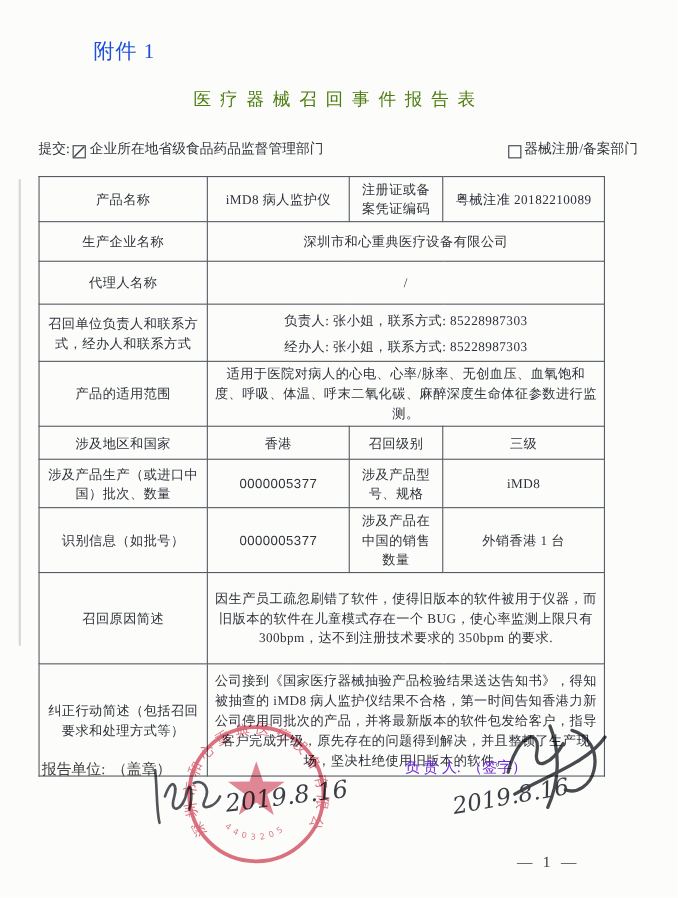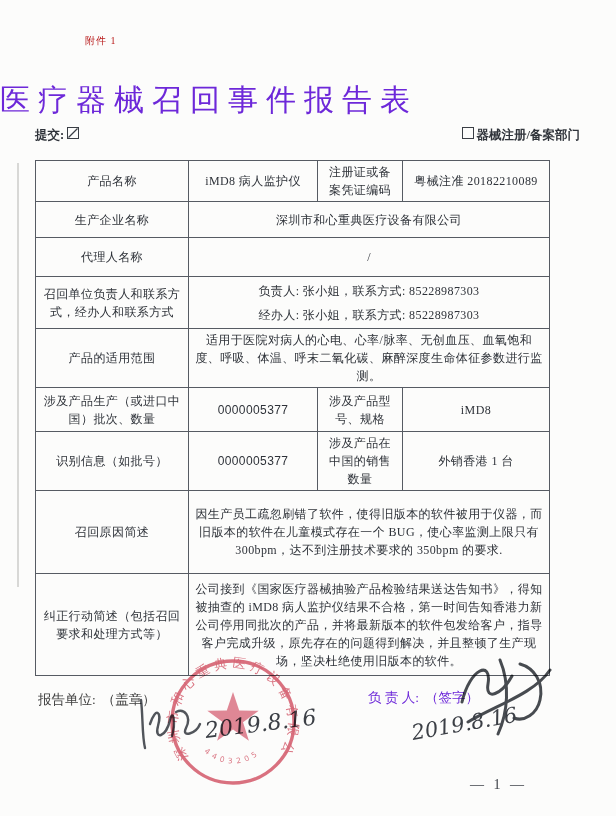--- a/index.html
+++ b/index.html
@@ -2,26 +2,26 @@
 <html><head>
 <meta charset="utf-8">
 <style>
   html,body{margin:0;padding:0;}
   body{
     width:616px;height:816px;position:relative;overflow:hidden;
     background:#fcfcfb;
     font-family:"Liberation Serif","DejaVu Serif",serif;
     color:#2e3239;
   }
-  .attachment{position:absolute;left:45px;top:34px;font-size:10px;letter-spacing:1px;color:#b91c1c;padding-left:40px;}
-  .title{position:absolute;left:0;top:80px;width:100%;text-align:left;
-         font-size:30px;letter-spacing:8px;color:#6d28d9;}
+  .attachment{position:absolute;left:45px;top:34px;font-size:19px;letter-spacing:1px;color:#1d4ed8;padding-left:40px;}
+  .title{position:absolute;left:0;top:80px;width:100%;text-align:center;
+         font-size:16px;letter-spacing:8px;color:#4d7c0f;}
   .submit-row{position:absolute;left:35px;top:127px;width:545px;display:flex;
               justify-content:space-between;font-size:12.5px;color:#30343b;}
-  .submit-left,.submit-right{display:flex;align-items:flex-start;font-weight:bold;}
+  .submit-left,.submit-right{display:flex;align-items:flex-end;}
   .cb{display:inline-block;width:10px;height:10px;border:1.3px solid #3a3e45;
       margin:0 3px 0 3px;position:relative;flex:0 0 auto;}
   .cb svg{position:absolute;left:-1px;top:-1px;}
   .scan-line{position:absolute;left:17px;top:163px;width:1.5px;height:424px;background:#d8d8d6;}
 
   table.form{position:absolute;left:35px;top:160px;width:514px;border-collapse:collapse;
              table-layout:fixed;}
   table.form td{border:1px solid #565b63;font-size:12px;color:#2e3239;text-align:center;
                 vertical-align:middle;padding:2px 6px;line-height:1.5;letter-spacing:0.4px;
                 overflow:hidden;}
@@ -48,20 +48,21 @@
 <div class="title">医疗器械召回事件报告表</div>
 
 <div class="submit-row">
   <div class="submit-left">
     <span>提交:</span>
       <span class="cb">
         <svg width="12" height="12" viewBox="0 0 12 12">
           <path d="M1.5,10.5 L10.5,1.5" stroke="#3a3e45" stroke-width="1.3" fill="none"></path>
         </svg>
       </span>
+      <span>企业所在地省级食品药品监督管理部门</span>
   </div>
   <div class="submit-right">
     <span class="cb"></span>
       <span>器械注册/备案部门</span>
   </div>
 </div>
 
 <div class="scan-line"></div>
 
 <table class="form">
@@ -89,20 +90,26 @@
   <tr style="height:52px">
     <td>召回单位负责人和联系方式，经办人和联系方式</td>
     <td colspan="3">
       <div class="r4-line1">负责人: 张小姐，联系方式: 85228987303</div>
       <div>经办人: 张小姐，联系方式: 85228987303</div>
     </td>
   </tr>
   <tr style="height:49px">
     <td>产品的适用范围</td>
     <td colspan="3" class="para">适用于医院对病人的心电、心率/脉率、无创血压、血氧饱和度、呼吸、体温、呼末二氧化碳、麻醉深度生命体征参数进行监测。</td>
+  </tr>
+  <tr style="height:30px">
+    <td>涉及地区和国家</td>
+    <td>香港</td>
+    <td>召回级别</td>
+    <td>三级</td>
   </tr>
   <tr style="height:44px">
     <td>涉及产品生产（或进口中国）批次、数量</td>
     <td class="digits">0000005377</td>
     <td>涉及产品型号、规格</td>
     <td>iMD8</td>
   </tr>
   <tr style="height:51px">
     <td>识别信息（如批号）</td>
     <td class="digits">0000005377</td>

